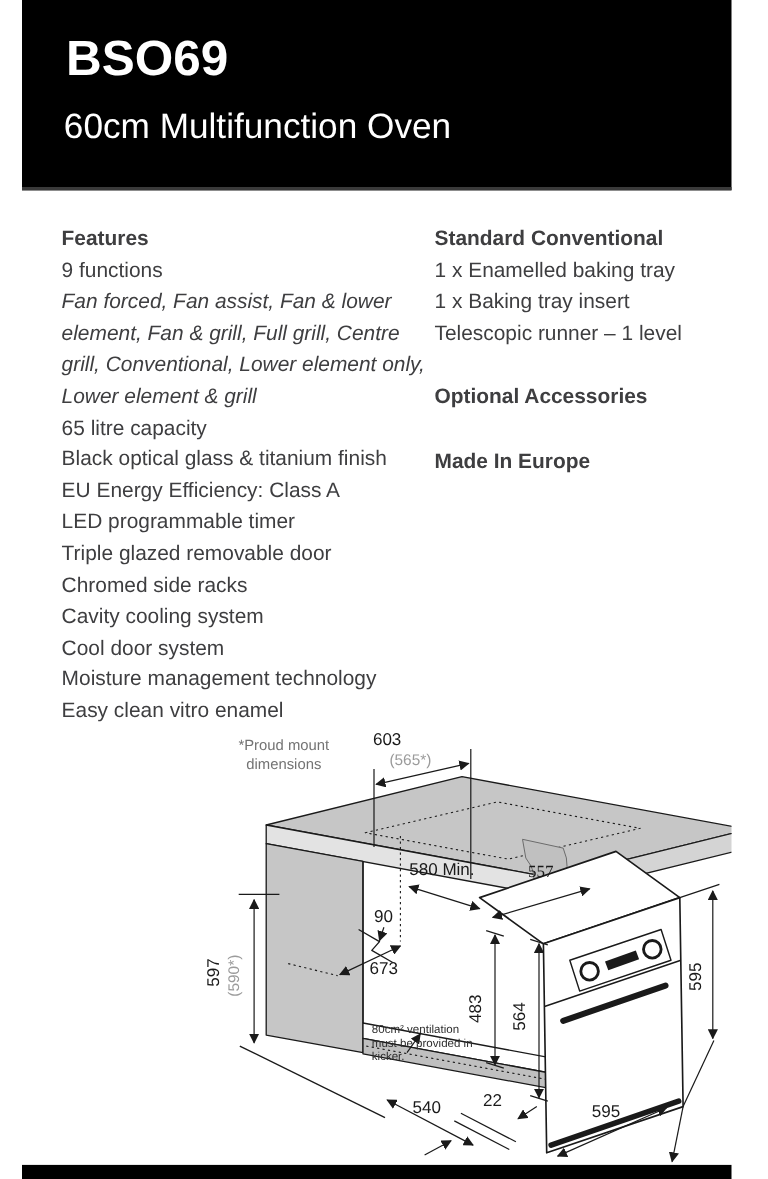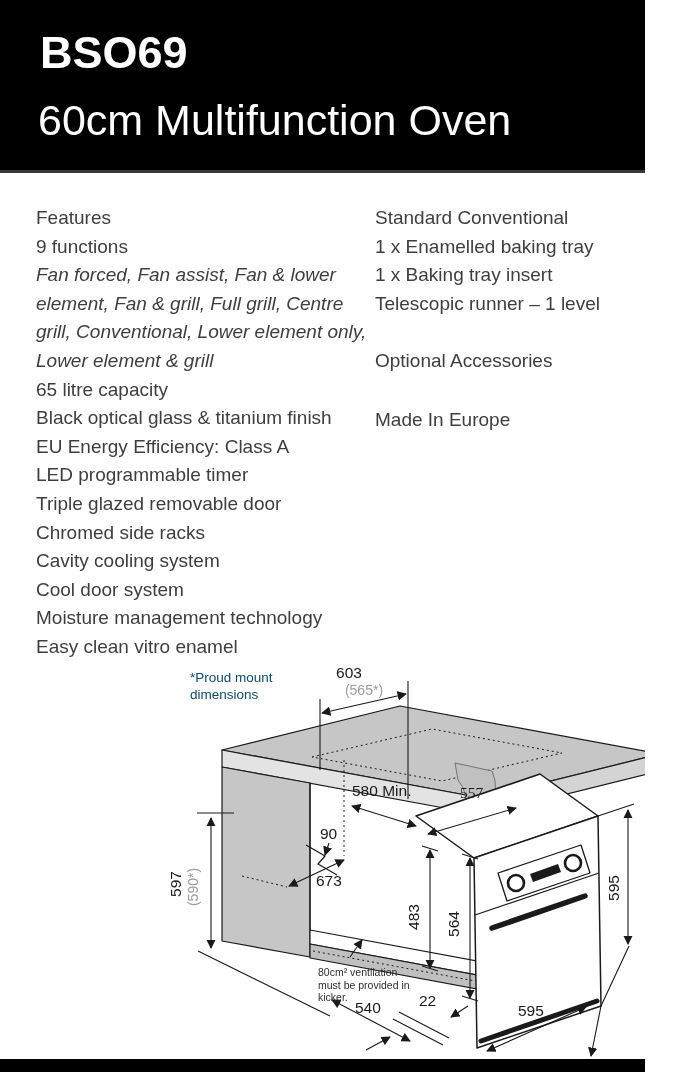--- a/index.html
+++ b/index.html
@@ -1,36 +1,36 @@
 <!DOCTYPE html>
 <html><head>
 <meta charset="utf-8">
 <style>
   html,body{margin:0;padding:0;background:#fff;}
   .page{position:relative;width:645px;height:1072px;background:#ffffff;overflow:hidden;
-        font-family:"Liberation Sans","DejaVu Sans",sans-serif;}
+        font-family:"Liberation Sans","DejaVu Sans",sans-serif;margin-left:20px;}
   
   .hdr{position:absolute;left:0;top:0;width:698px;height:170px;background:#000;border-bottom:3px solid #3a3a3a;}
   .hdr .model{position:absolute;left:40px;top:27px;color:#fff;font-size:45px;font-weight:700;letter-spacing:0;}
-  .hdr .prod{position:absolute;left:38px;top:96px;color:#fff;font-size:43px;font-weight:400;}
+  .hdr .prod{position:absolute;left:38px;top:96px;color:#fff;font-size:32px;font-weight:400;}
   
   .col{position:absolute;top:204px;color:#3e3e40;font-size:19px;line-height:28.6px;}
   .col p{margin:0;}
   .col-left{left:36px;width:338px;}
   .col-right{left:375px;width:310px;}
-  .h{font-weight:400;}
+  .h{font-weight:700;}
   .ital{font-style:italic;}
   .gap1{margin-top:29px !important;}
   .gap2{margin-top:30px !important;}
   
   .dl{position:absolute;color:#1a1a1a;font-size:15.5px;line-height:17px;white-space:nowrap;}
   .dl.gray{color:#9b9b9b;}
   .dl.rot{transform:translate(-50%,-50%) rotate(-90deg);}
-  .dl.ctr{text-align:center;white-space:normal;}
-  .note{position:absolute;color:#0c4a6e;font-size:13.5px;line-height:16.5px;white-space:pre-line;}
+  .dl.ctr{white-space:normal;}
+  .note{position:absolute;color:#737373;font-size:13.5px;line-height:16.5px;text-align:center;white-space:pre-line;}
   .vnote{position:absolute;color:#2e2e2e;font-size:10.5px;line-height:12.5px;width:92px;}
   .diag{position:absolute;left:0;top:660px;}
   
   .ftr{position:absolute;left:0;bottom:0;width:698px;height:13px;background:#000;}
 </style>
 </head>
 <body>
 
 <div class="page">
 
@@ -165,16 +165,16 @@
   <div class="dl" style="left:320px;top:825px;">90</div>
   <div class="dl" style="left:316px;top:872px;">673</div>
   <div class="dl rot" style="left:175px;top:884px;">597</div>
   <div class="dl rot gray" style="left:193px;top:887px;font-size:14px;">(590*)</div>
   <div class="dl rot" style="left:413px;top:917px;">483</div>
   <div class="dl rot" style="left:453px;top:924px;">564</div>
   <div class="dl rot" style="left:613px;top:888px;">595</div>
   <div class="dl" style="left:355px;top:999px;">540</div>
   <div class="dl" style="left:419px;top:992px;">22</div>
   <div class="dl" style="left:518px;top:1002px;">595</div>
-  <div class="vnote" style="left:318px;top:966px;">80cm² ventilation must be provided in kicker.</div>
+  <div class="vnote" style="left:318px;top:930px;">80cm² ventilation must be provided in kicker.</div>
 
   <div class="ftr"></div>
 </div>
 
 </body></html>

